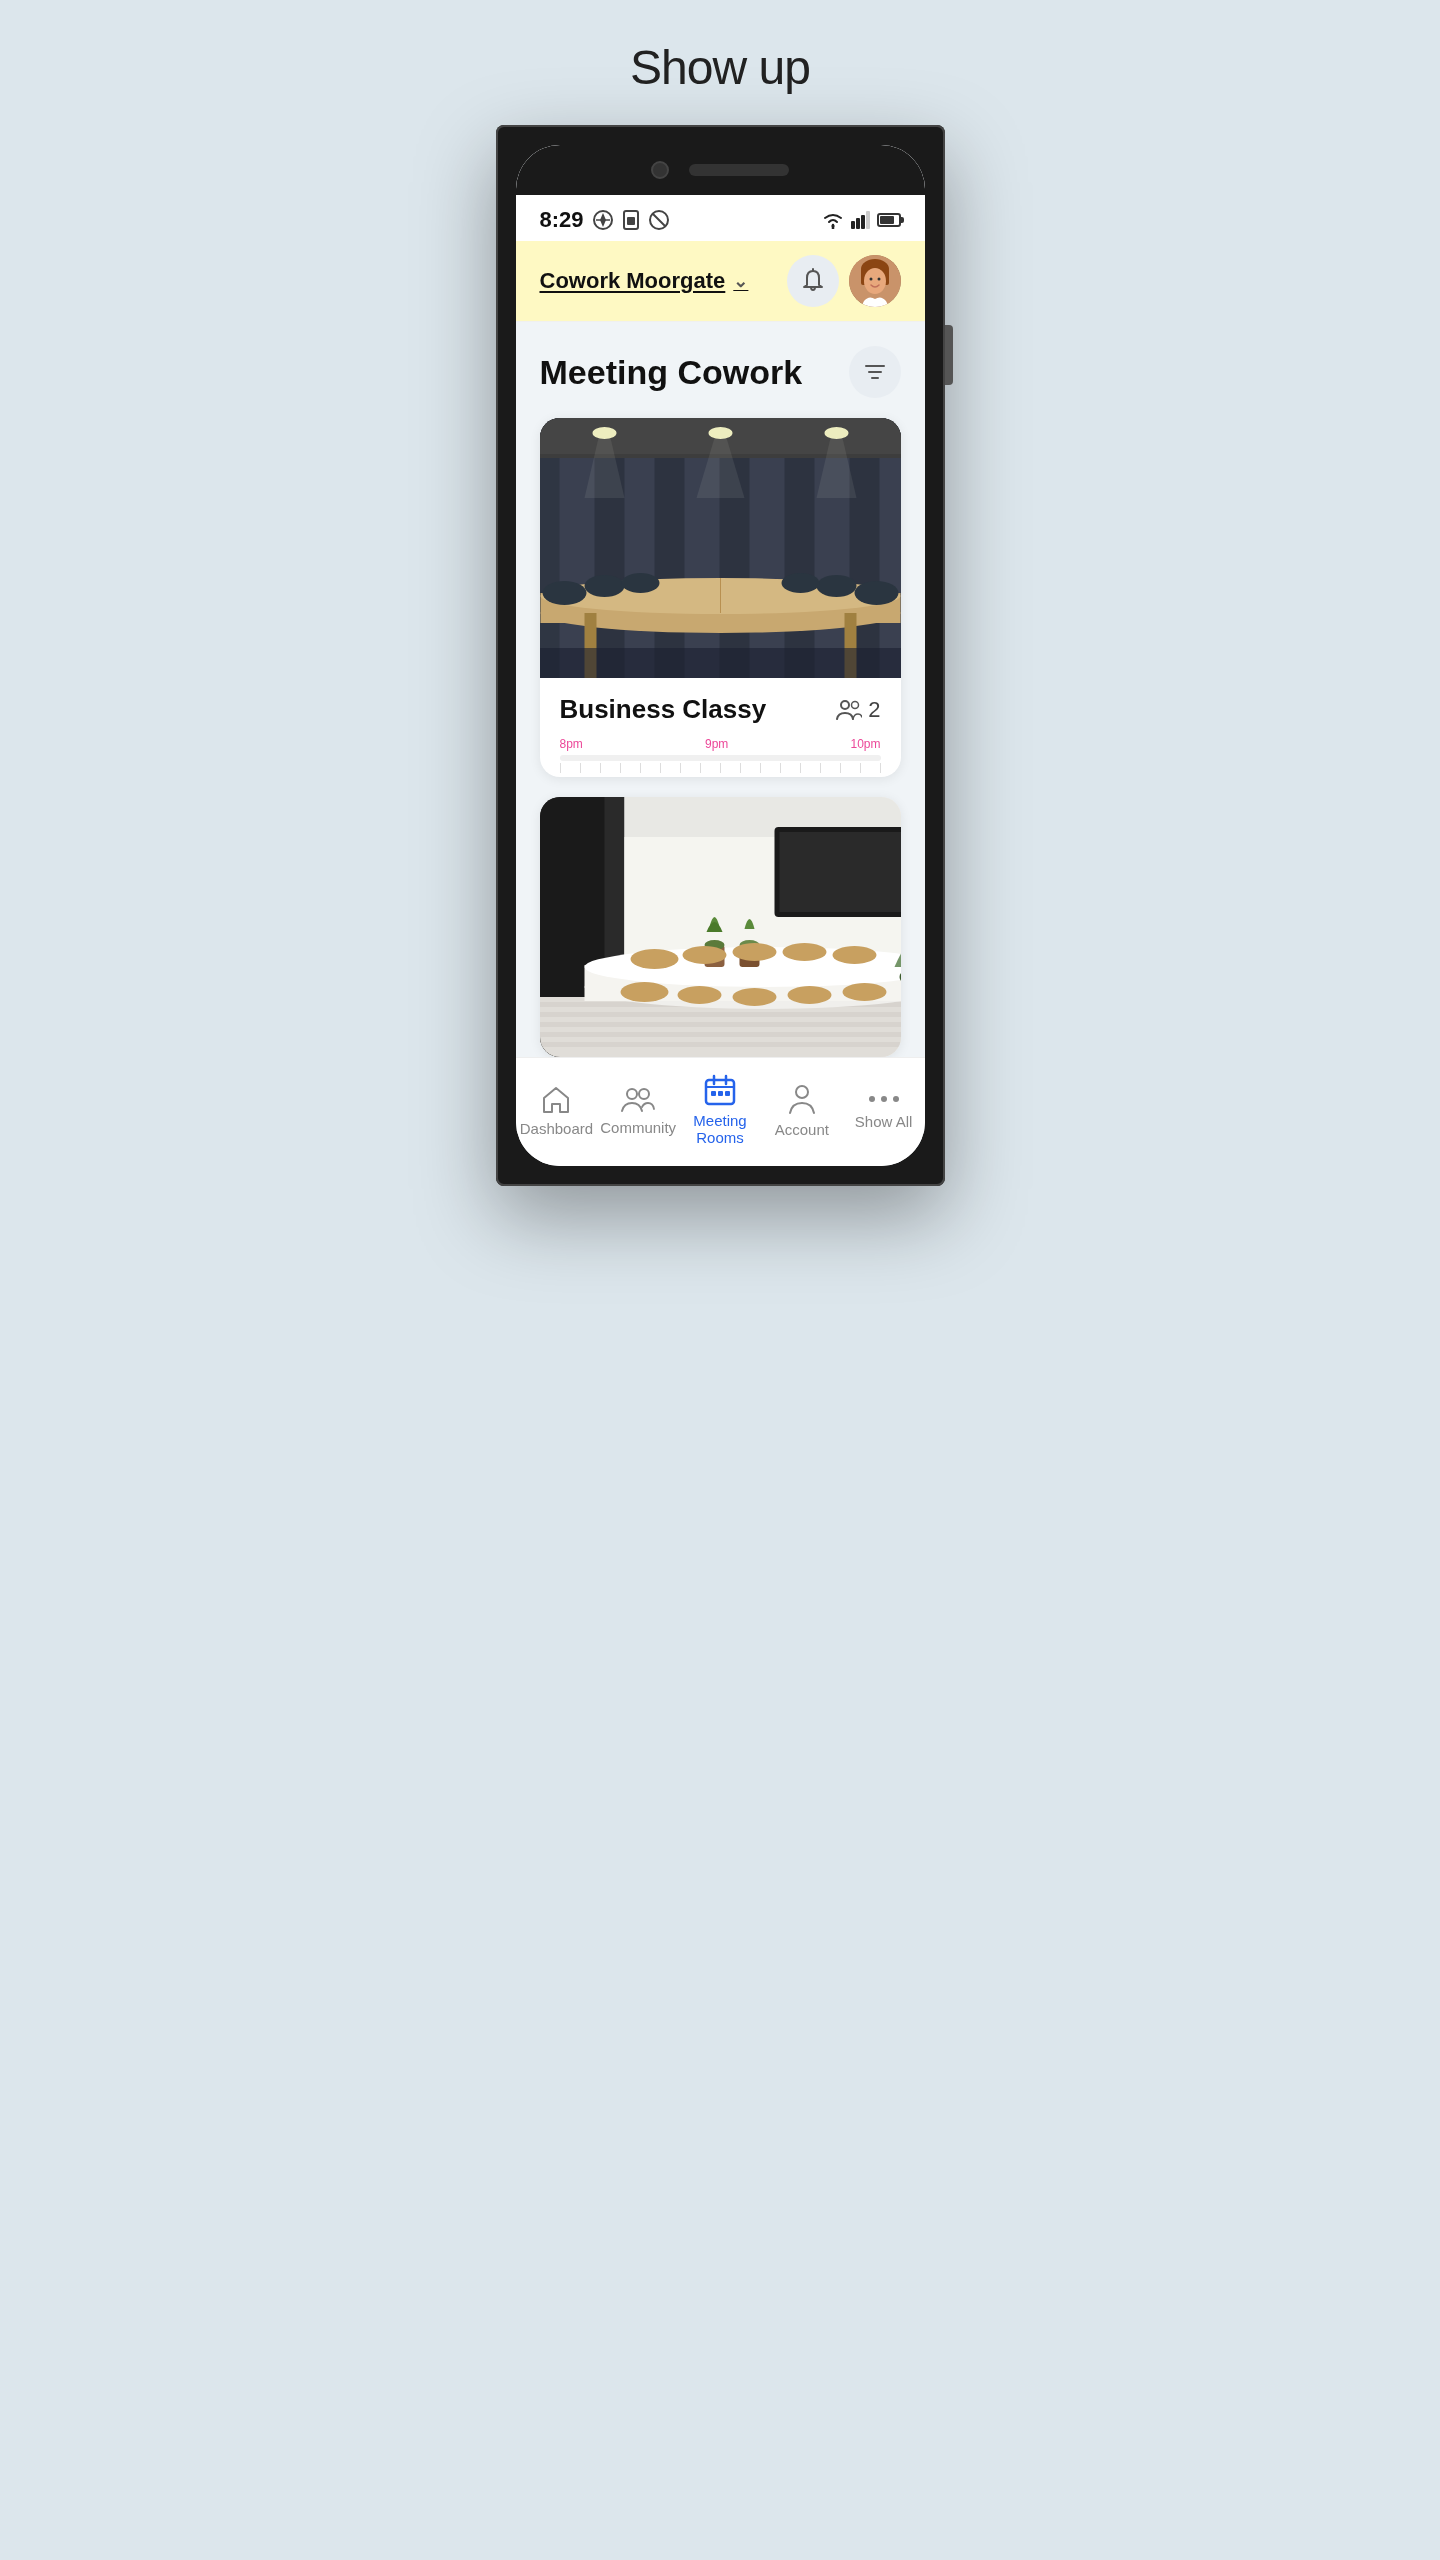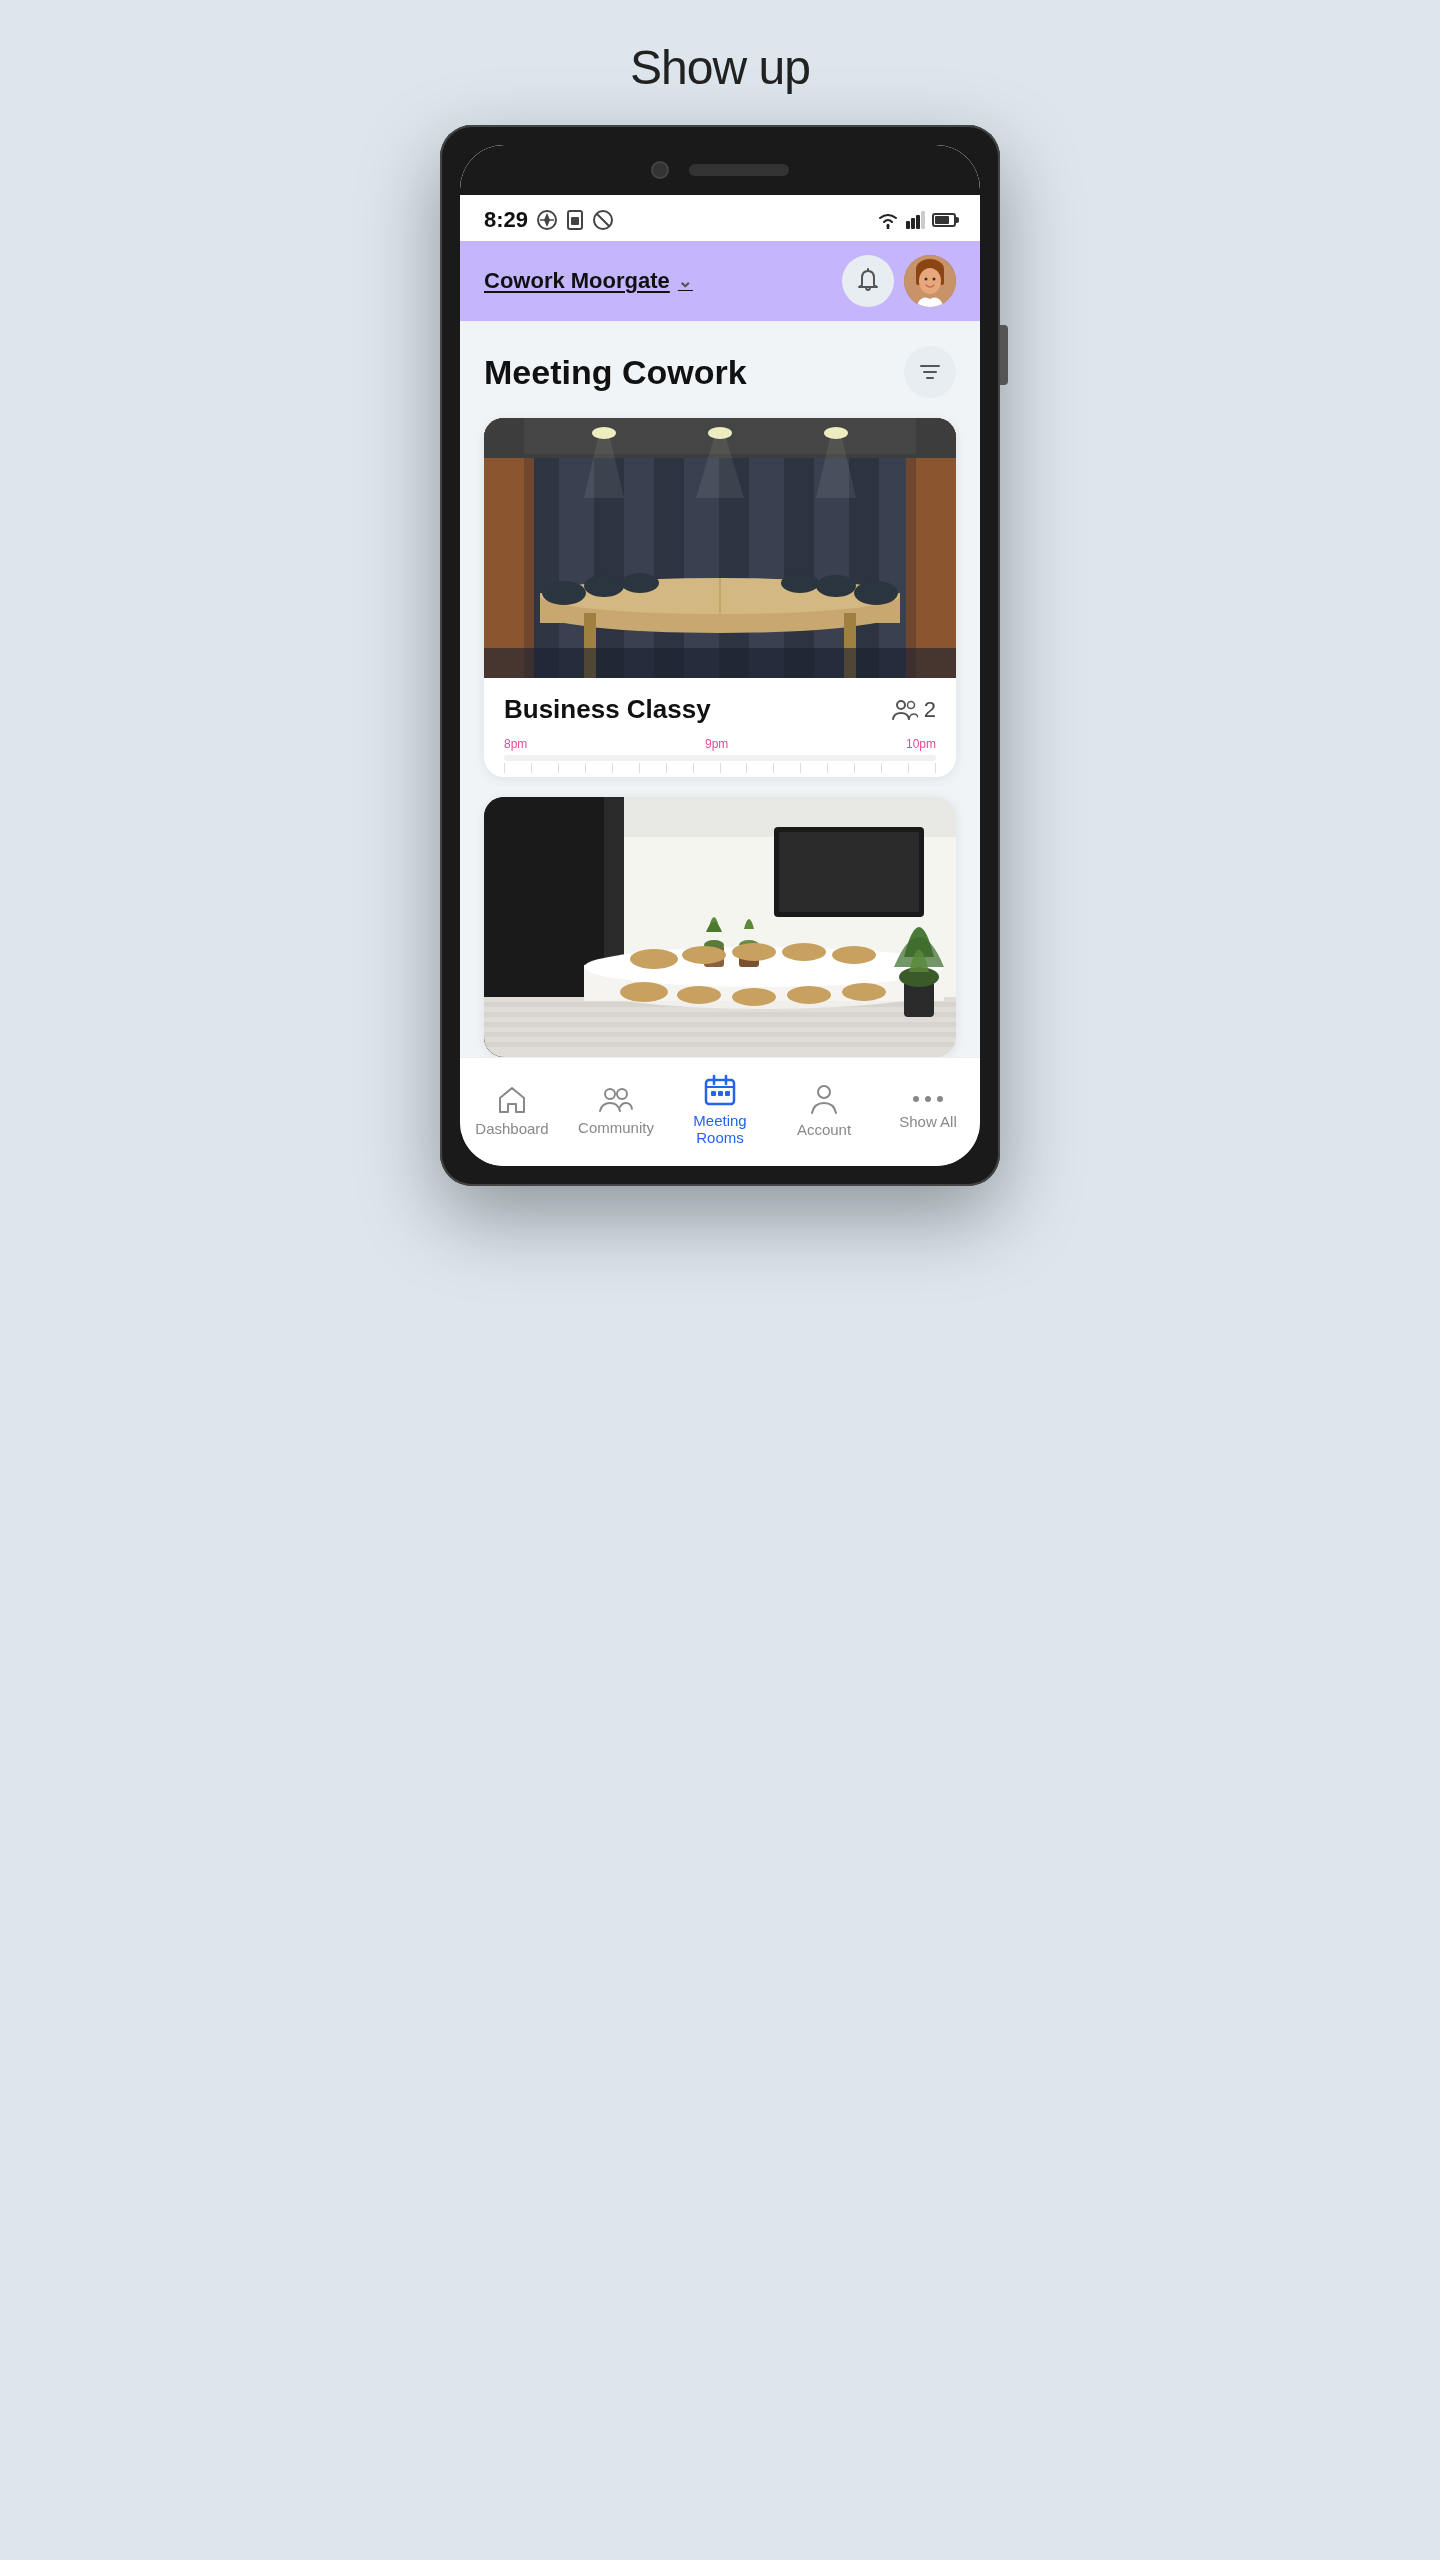--- a/index.html
+++ b/index.html
@@ -17,23 +17,23 @@
     .app-title {
       font-size: 48px;
       font-weight: 400;
       color: #222;
       margin-bottom: 30px;
       letter-spacing: -1px;
     }
 
     
     .phone-frame {
-      width: 560px;
+      width: 449px;
       background: #1a1a1a;
-      border-radius: 32px;
+      border-radius: 8px;
       padding: 20px;
       box-shadow: 0 30px 80px rgba(0,0,0,0.35), inset 0 0 0 2px #444;
       position: relative;
     }
 
     
     .phone-frame::before {
       content: '';
       position: absolute;
       right: -8px;
@@ -129,21 +129,21 @@
     .battery-fill {
       width: 70%;
       height: 8px;
       background: #333;
       border-radius: 1px;
       margin-left: 1px;
     }
 
     
     .app-header {
-      background: #c4b5fd;
+      background: #fef9c3;
       padding: 14px 24px 14px;
       display: flex;
       align-items: center;
       justify-content: space-between;
       border-bottom: 1px solid #f0f0f0;
     }
 
     .location-selector {
       display: flex;
       align-items: center;

